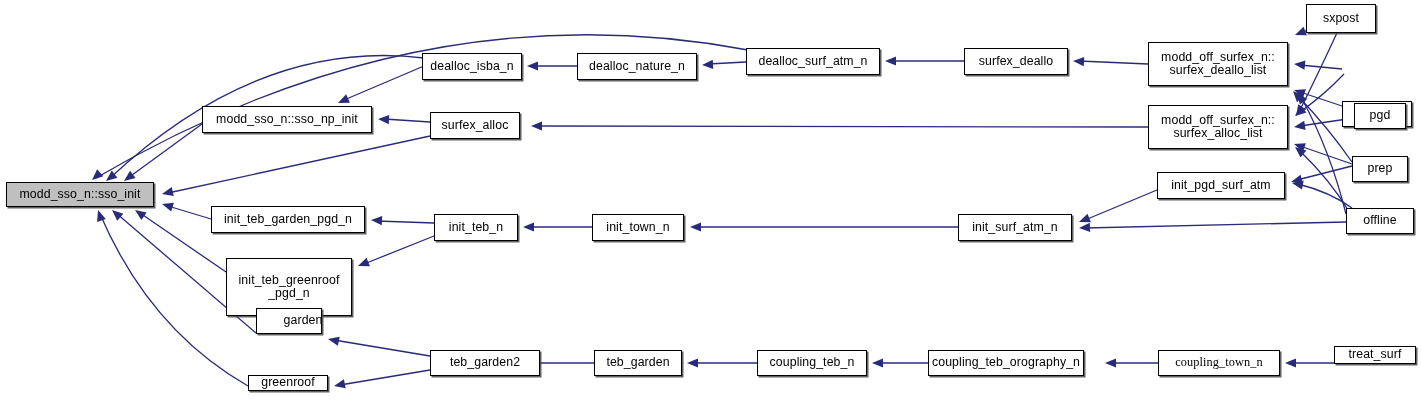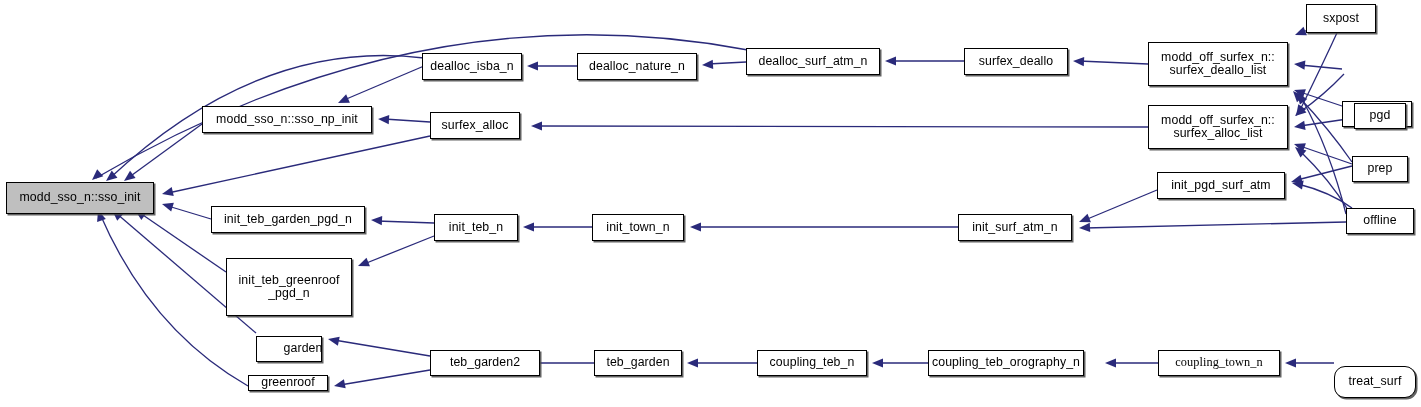--- a/index.html
+++ b/index.html
@@ -136,21 +136,21 @@
       <path d="M 757 363 L 693 363" class="edge-path"></path>
       <polygon points="687,363 698,358.4 698,367.6" class="arrow-head"></polygon>
       <path d="M 928 363 L 878 363" class="edge-path"></path>
       <polygon points="872,363 883,358.4 883,367.6" class="arrow-head"></polygon>
       <path d="M 1158 363 L 1111 363" class="edge-path"></path>
       <polygon points="1105,363 1116,358.4 1116,367.6" class="arrow-head"></polygon>
       <path d="M 1334 363 L 1291 363" class="edge-path"></path>
       <polygon points="1285,363 1296,358.4 1296,367.6" class="arrow-head"></polygon>
     </svg>
   <div id="node-layer">
-      <div class="node root" style="left: 6px; top: 182px; width: 148px; height: 32px;"><span class="node-label">modd_sso_n::sso_init</span></div>
+      <div class="node root" style="left: 6px; top: 182px; width: 148px; height: 25px;"><span class="node-label">modd_sso_n::sso_init</span></div>
       <div class="node" style="left: 202px; top: 106px; width: 170px; height: 27px;"><span class="node-label">modd_sso_n::sso_np_init</span></div>
       <div class="node" style="left: 422px; top: 53px; width: 100px; height: 27px;"><span class="node-label">dealloc_isba_n</span></div>
       <div class="node" style="left: 577px; top: 53px; width: 120px; height: 27px;"><span class="node-label">dealloc_nature_n</span></div>
       <div class="node" style="left: 746px; top: 48px; width: 134px; height: 27px;"><span class="node-label">dealloc_surf_atm_n</span></div>
       <div class="node" style="left: 964px; top: 48px; width: 104px; height: 27px;"><span class="node-label">surfex_deallo</span></div>
       <div class="node" style="left: 1148px; top: 42px; width: 140px; height: 44px;"><span class="node-label">modd_off_surfex_n::
 surfex_deallo_list</span></div>
       <div class="node" style="left: 430px; top: 112px; width: 90px; height: 27px;"><span class="node-label">surfex_alloc</span></div>
       <div class="node" style="left: 1148px; top: 105px; width: 140px; height: 44px;"><span class="node-label">modd_off_surfex_n::
 surfex_alloc_list</span></div>
@@ -159,22 +159,22 @@
       <div class="node" style="left: 1354px; top: 103px; width: 52px; height: 26px;"><span class="node-label">pgd</span></div>
       <div class="node" style="left: 1352px; top: 156px; width: 56px; height: 26px;"><span class="node-label">prep</span></div>
       <div class="node" style="left: 1346px; top: 208px; width: 68px; height: 26px;"><span class="node-label">offline</span></div>
       <div class="node" style="left: 211px; top: 206px; width: 154px; height: 27px;"><span class="node-label">init_teb_garden_pgd_n</span></div>
       <div class="node" style="left: 434px; top: 214px; width: 84px; height: 27px;"><span class="node-label">init_teb_n</span></div>
       <div class="node" style="left: 592px; top: 214px; width: 92px; height: 27px;"><span class="node-label">init_town_n</span></div>
       <div class="node" style="left: 958px; top: 214px; width: 114px; height: 27px;"><span class="node-label">init_surf_atm_n</span></div>
       <div class="node" style="left: 1157px; top: 172px; width: 128px; height: 27px;"><span class="node-label">init_pgd_surf_atm</span></div>
       <div class="node" style="left: 226px; top: 258px; width: 126px; height: 58px;"><span class="node-label">init_teb_greenroof
 _pgd_n</span></div>
-      <div class="node" style="left: 256px; top: 336px; width: 66px; height: 26px; padding-left: 28px;"><span class="node-label">garden</span></div>
+      <div class="node" style="left: 256px; top: 308px; width: 66px; height: 26px; padding-left: 28px;"><span class="node-label">garden</span></div>
       <div class="node" style="left: 248px; top: 375px; width: 80px; height: 16px;"><span class="node-label">greenroof</span></div>
       <div class="node" style="left: 430px; top: 350px; width: 110px; height: 26px;"><span class="node-label">teb_garden2</span></div>
       <div class="node" style="left: 594px; top: 350px; width: 88px; height: 26px;"><span class="node-label">teb_garden</span></div>
       <div class="node" style="left: 757px; top: 350px; width: 110px; height: 26px;"><span class="node-label">coupling_teb_n</span></div>
       <div class="node" style="left: 928px; top: 350px; width: 156px; height: 26px;"><span class="node-label">coupling_teb_orography_n</span></div>
       <div class="node" style="left: 1158px; top: 350px; width: 122px; height: 26px; font-family: Liberation Serif, serif;"><span class="node-label">coupling_town_n</span></div>
-      <div class="node" style="left: 1334px; top: 366px; width: 82px; height: 32px; border-radius: 11px;"><span class="node-label">treat_surf</span></div>
+      <div class="node" style="left: 1334px; top: 346px; width: 82px; height: 18px;"><span class="node-label">treat_surf</span></div>
     </div>
 </div>
 
 </body></html>

